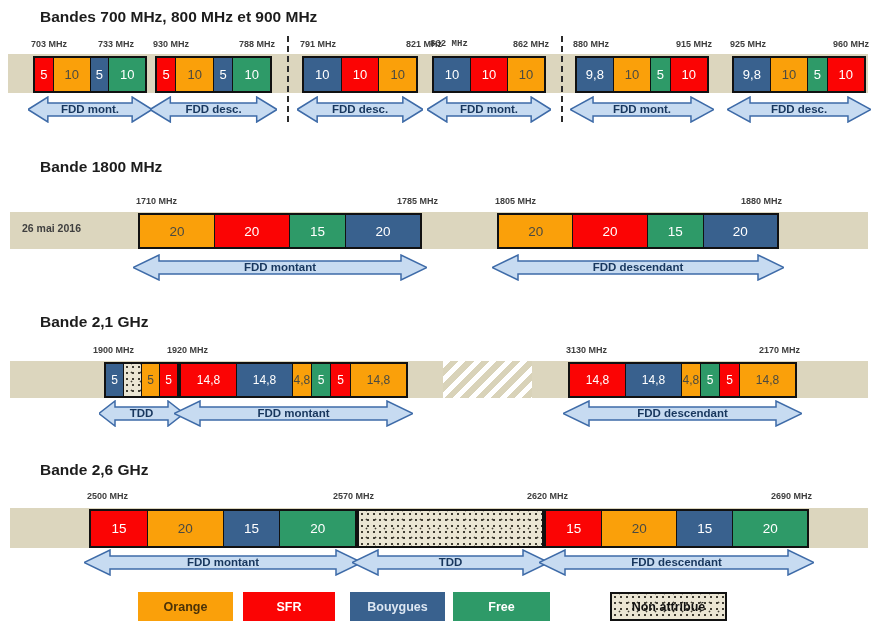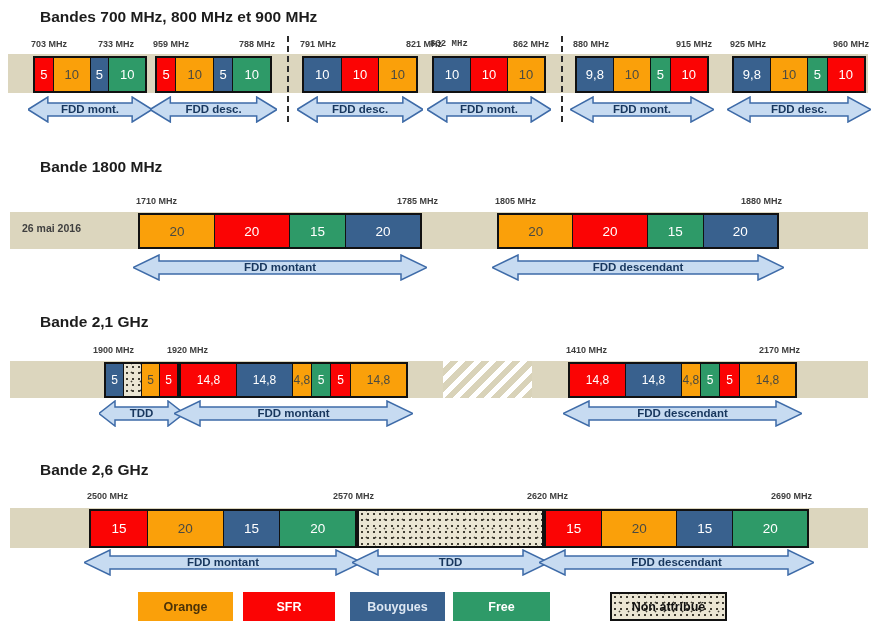--- a/index.html
+++ b/index.html
@@ -60,21 +60,21 @@
         <div class="seg" style="flex: 10 1 0px; background: rgb(46, 154, 104);">
           <span style="font-size: 13px; color: rgb(255, 255, 255);">10</span>
         </div>
       </div>
       <div class="arrow" style="left: 28px; top: 96px; width: 124px; height: 27px;">
         <svg width="124" height="27" viewBox="0 0 124 27">
           <polygon points="0,13.5 19.84,1 19.84,7 104.16,7 104.16,1 124,13.5 104.16,26 104.16,20 19.84,20 19.84,26" fill="#c7dbf1" stroke="#3e6ba8" stroke-width="1.5"></polygon>
         </svg>
         <div class="arrow-label">FDD mont.</div>
       </div>
-      <div class="freq-label" style="left: 153px; top: 39px;">959 MHz</div>
+      <div class="freq-label" style="left: 153px; top: 39px;">930 MHz</div>
       <div class="freq-label freq-end" style="left: 155px; top: 39px; width: 120px;">788 MHz</div>
       <div class="block" style="left: 155px; top: 56px; width: 117px; height: 37px;">
         <div class="seg" style="flex: 5 1 0px; background: rgb(251, 4, 4);">
           <span style="font-size: 13px; color: rgb(255, 255, 255);">5</span>
         </div>
         <div class="seg" style="flex: 10 1 0px; background: rgb(250, 160, 10);">
           <span style="font-size: 13px; color: rgb(74, 74, 66);">10</span>
         </div>
         <div class="seg" style="flex: 5 1 0px; background: rgb(57, 97, 142);">
           <span style="font-size: 13px; color: rgb(255, 255, 255);">5</span>
@@ -264,21 +264,21 @@
         <div class="seg" style="flex: 14.8 1 0px; background: rgb(250, 160, 10);">
           <span style="font-size: 12px; color: rgb(74, 74, 66);">14,8</span>
         </div>
       </div>
       <div class="arrow" style="left: 174px; top: 400px; width: 239px; height: 27px;">
         <svg width="239" height="27" viewBox="0 0 239 27">
           <polygon points="0,13.5 26,1 26,7 213,7 213,1 239,13.5 213,26 213,20 26,20 26,26" fill="#c7dbf1" stroke="#3e6ba8" stroke-width="1.5"></polygon>
         </svg>
         <div class="arrow-label">FDD montant</div>
       </div>
-      <div class="freq-label" style="left: 566px; top: 345px;">1410 MHz</div>
+      <div class="freq-label" style="left: 566px; top: 345px;">3130 MHz</div>
       <div class="freq-label freq-end" style="left: 568px; top: 345px; width: 232px;">2170 MHz</div>
       <div class="block" style="left: 568px; top: 362px; width: 229px; height: 36px;">
         <div class="seg" style="flex: 14.8 1 0px; background: rgb(251, 4, 4);">
           <span style="font-size: 12px; color: rgb(255, 255, 255);">14,8</span>
         </div>
         <div class="seg" style="flex: 14.8 1 0px; background: rgb(57, 97, 142);">
           <span style="font-size: 12px; color: rgb(255, 255, 255);">14,8</span>
         </div>
         <div class="seg" style="flex: 4.8 1 0px; background: rgb(250, 160, 10);">
           <span style="font-size: 12px; color: rgb(74, 74, 66);">4,8</span>

